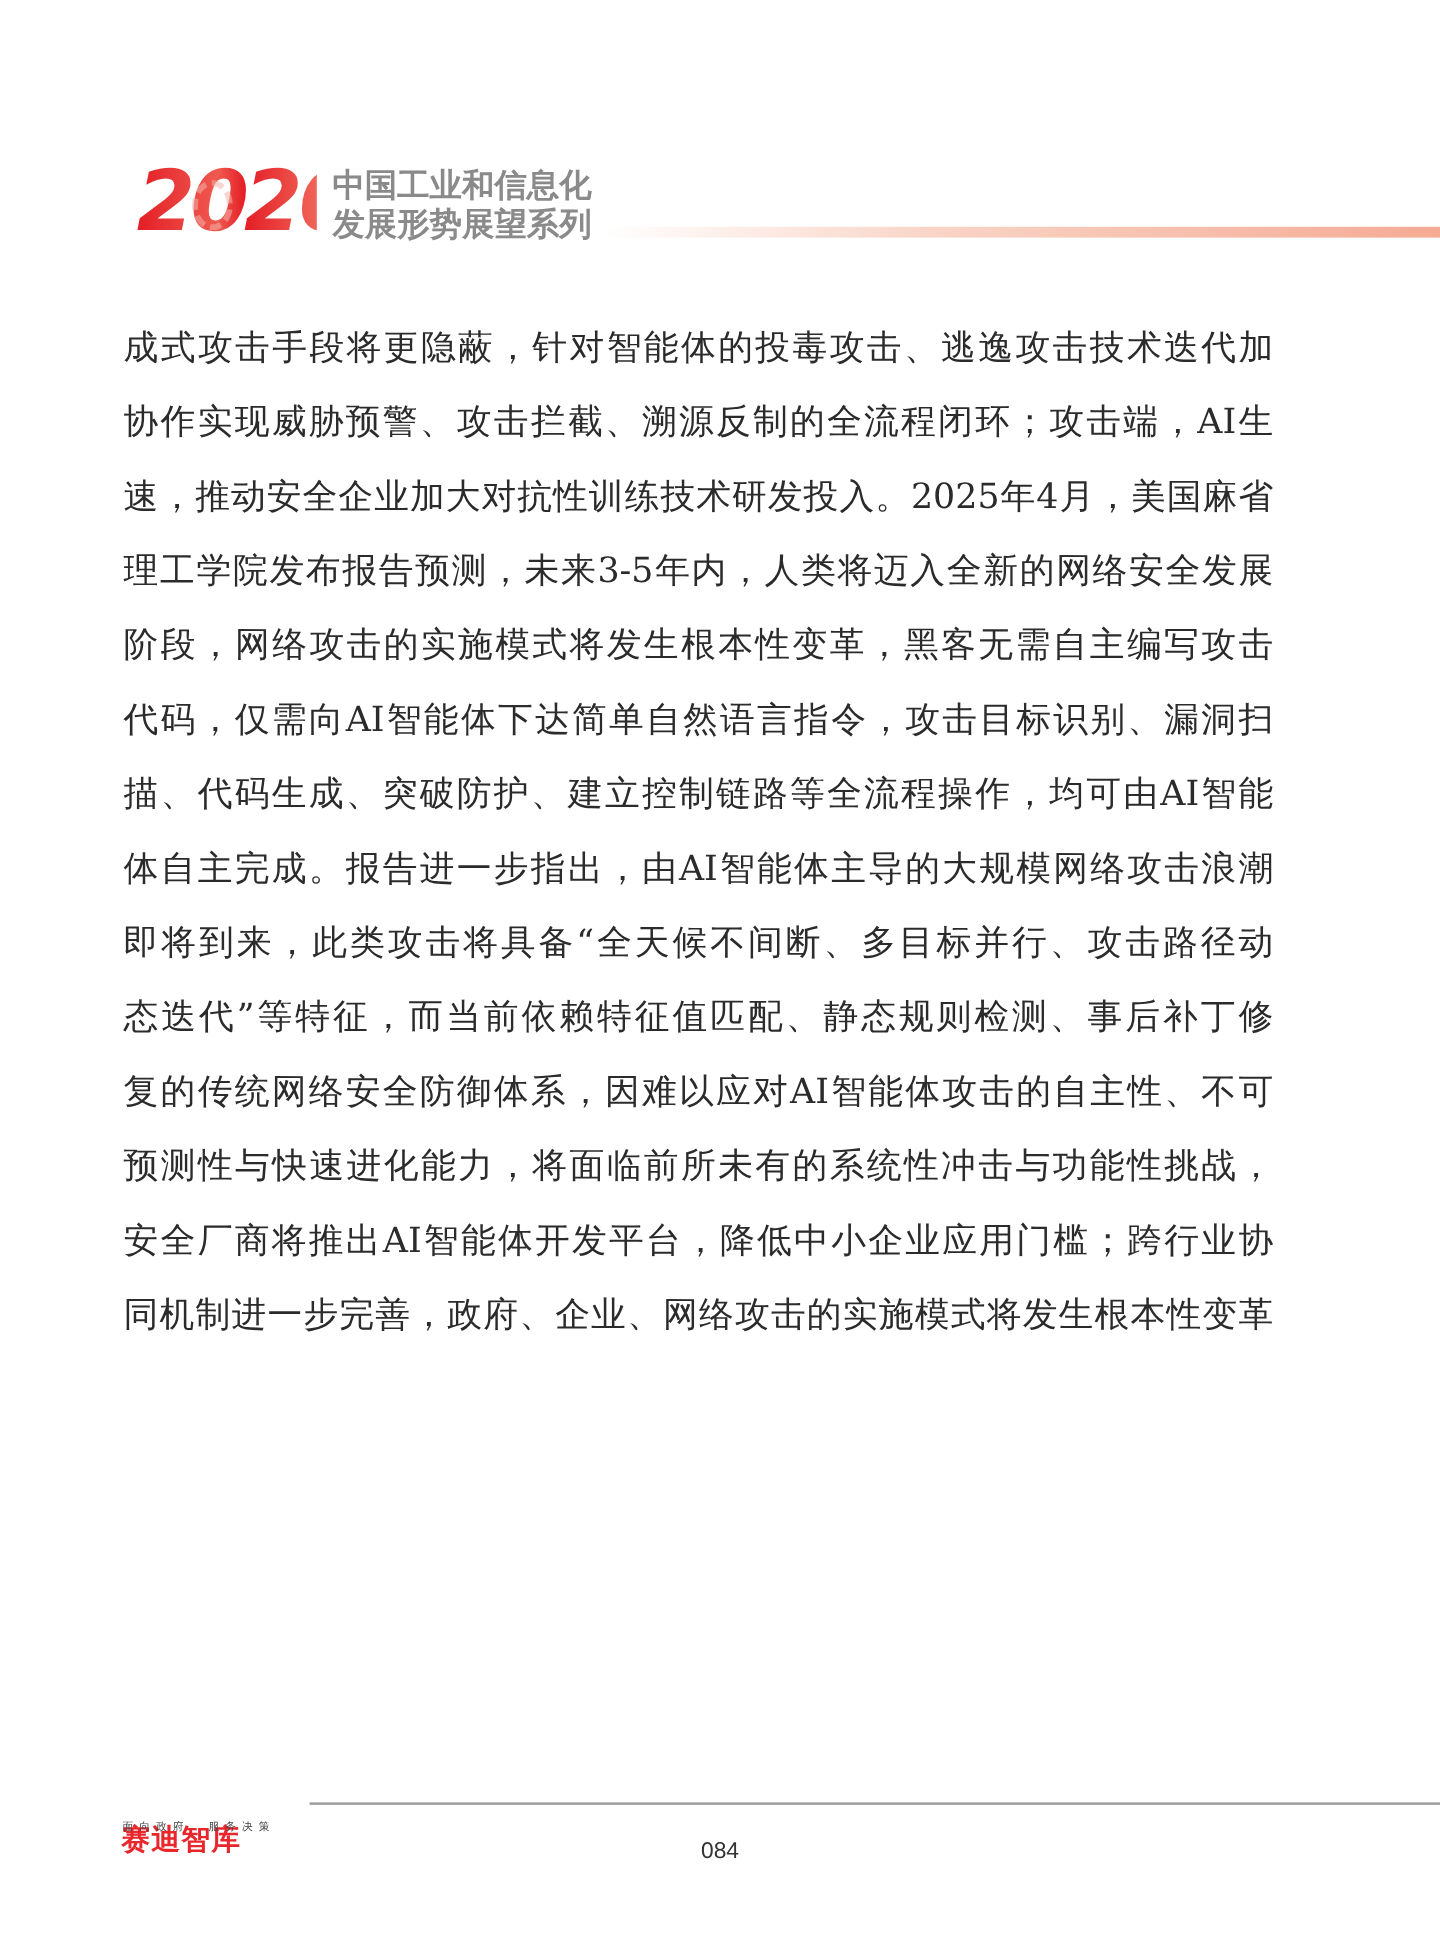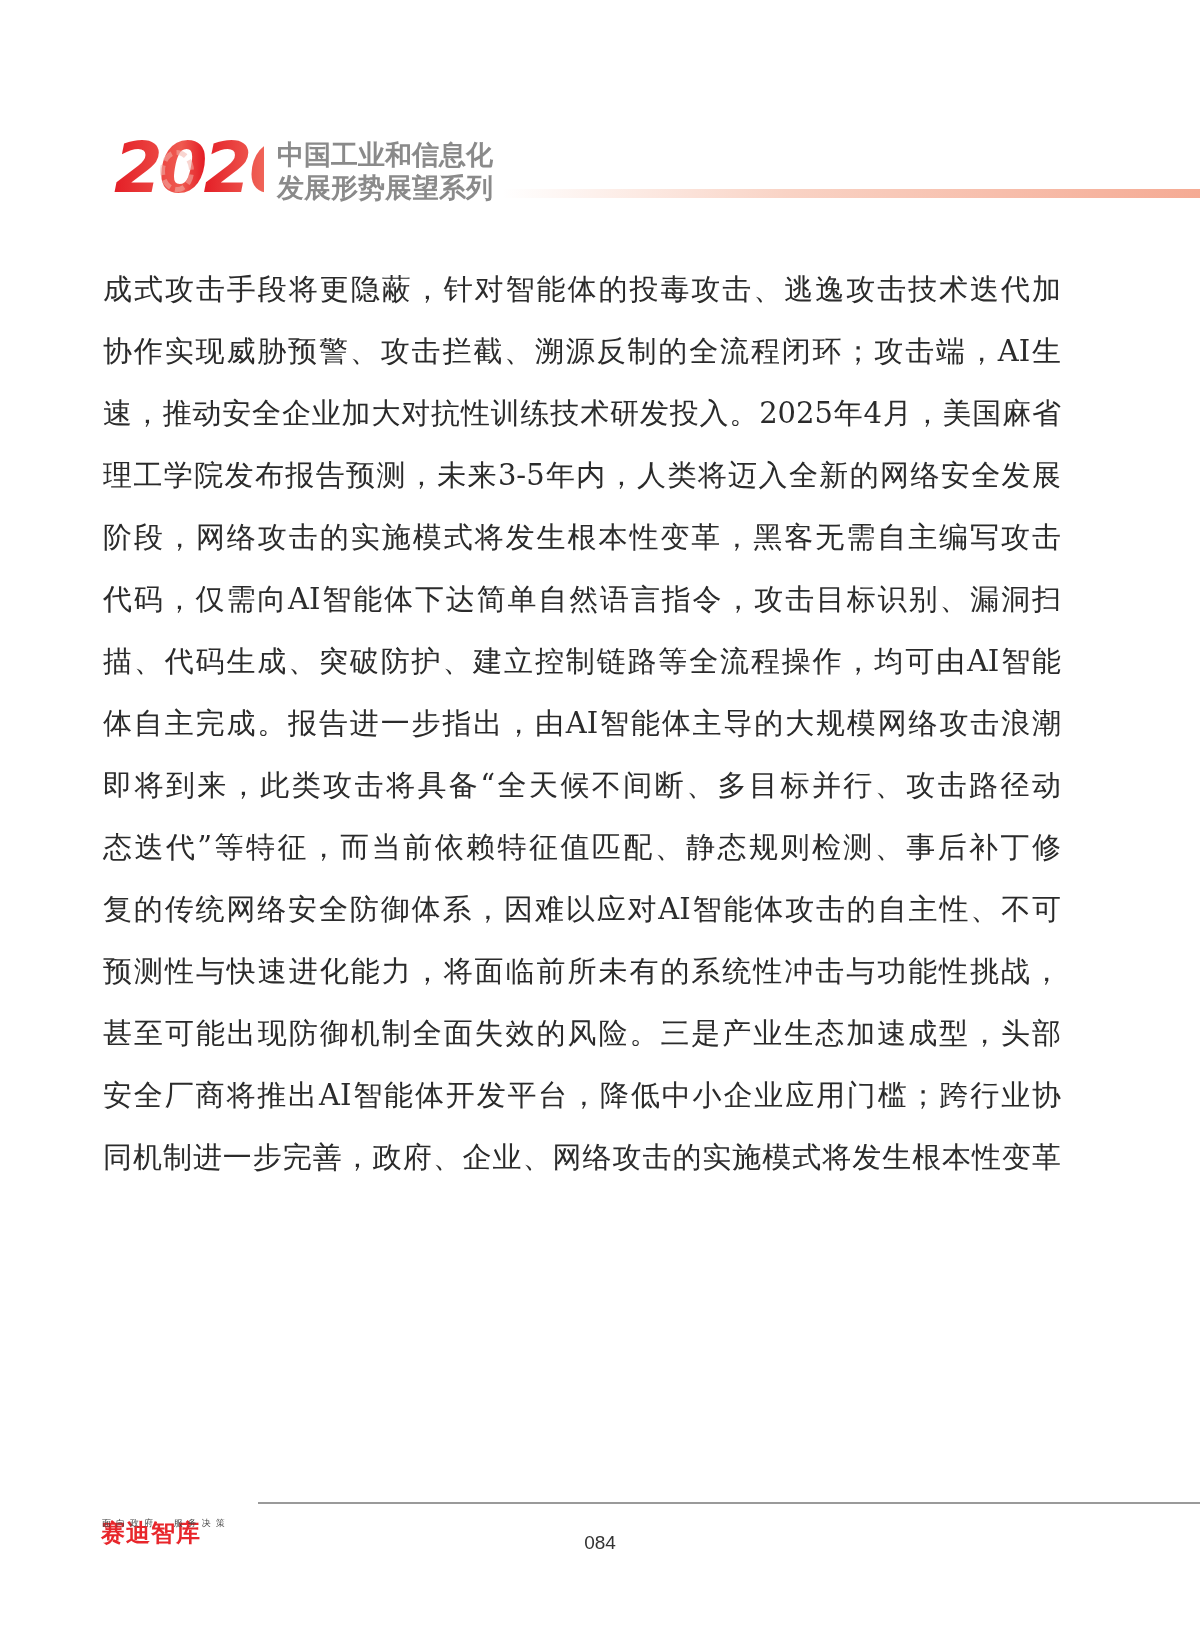--- a/index.html
+++ b/index.html
@@ -86,21 +86,20 @@
   <div class="line">速，推动安全企业加大对抗性训练技术研发投入。2025年4月，美国麻省</div>
   <div class="line">理工学院发布报告预测，未来3-5年内，人类将迈入全新的网络安全发展</div>
   <div class="line">阶段，网络攻击的实施模式将发生根本性变革，黑客无需自主编写攻击</div>
   <div class="line">代码，仅需向AI智能体下达简单自然语言指令，攻击目标识别、漏洞扫</div>
   <div class="line">描、代码生成、突破防护、建立控制链路等全流程操作，均可由AI智能</div>
   <div class="line">体自主完成。报告进一步指出，由AI智能体主导的大规模网络攻击浪潮</div>
   <div class="line">即将到来，此类攻击将具备“全天候不间断、多目标并行、攻击路径动</div>
   <div class="line">态迭代”等特征，而当前依赖特征值匹配、静态规则检测、事后补丁修</div>
   <div class="line">复的传统网络安全防御体系，因难以应对AI智能体攻击的自主性、不可</div>
   <div class="line">预测性与快速进化能力，将面临前所未有的系统性冲击与功能性挑战，</div>
-  <div class="line">甚至可能出现防御机制全面失效的风险。三是产业生态加速成型，头部</div>
   <div class="line">安全厂商将推出AI智能体开发平台，降低中小企业应用门槛；跨行业协</div>
   <div class="line">同机制进一步完善，政府、企业、网络攻击的实施模式将发生根本性变革</div>
 </div>
 
 <div class="footer-logo">赛迪智库</div>
 <div class="footer-slogan">面向政府  服务决策</div>
 <div class="footer-rule"></div>
 <div class="page-number">084</div>
 
 </body></html>

